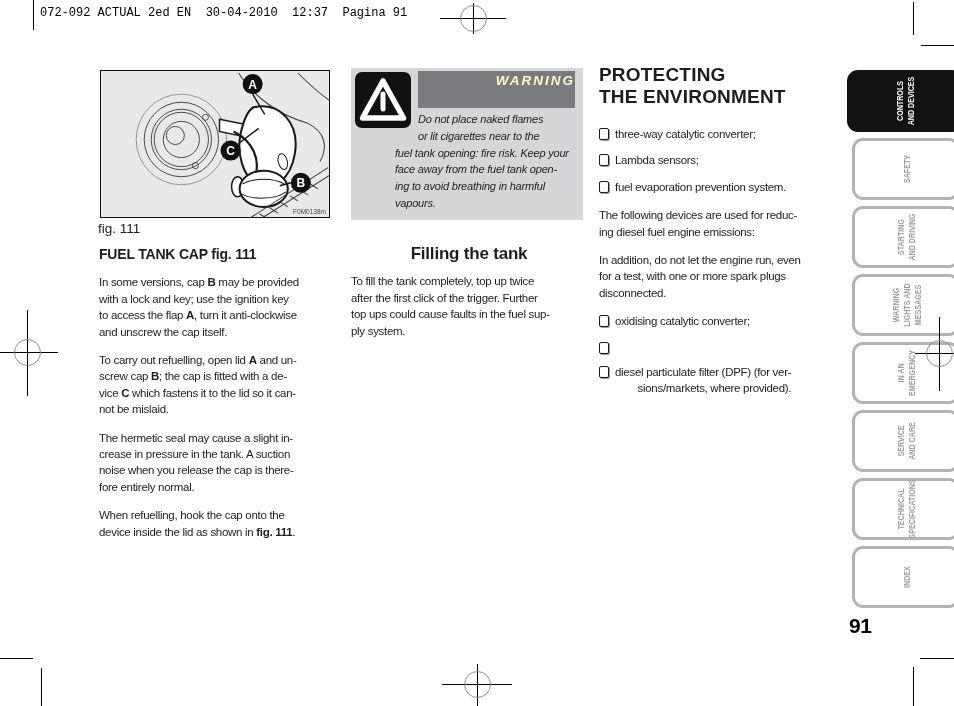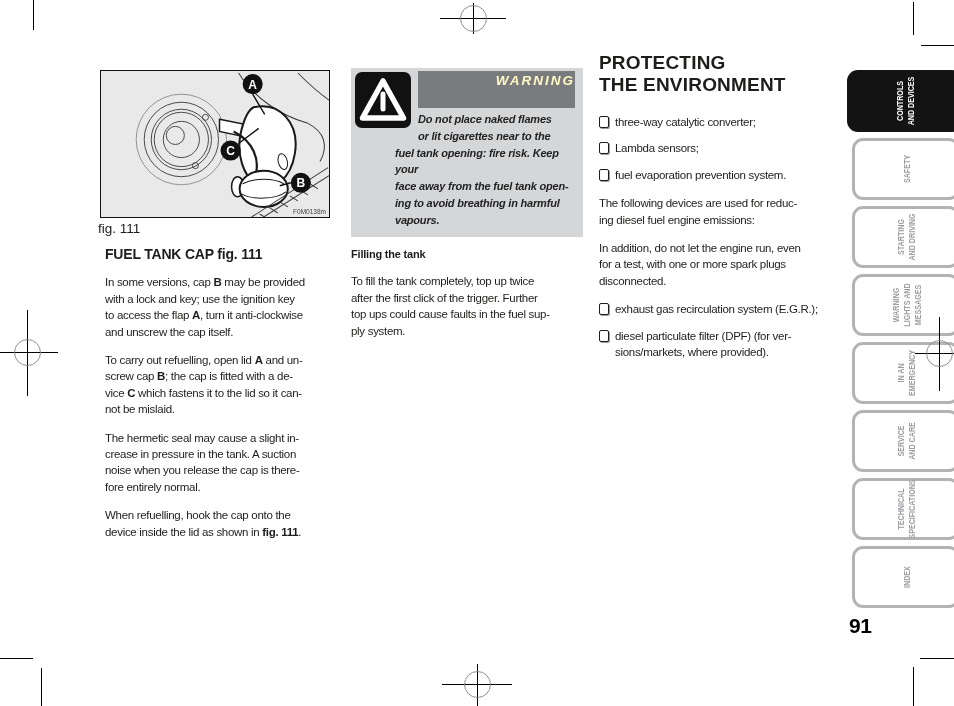--- a/index.html
+++ b/index.html
@@ -12,36 +12,36 @@
   
   .marks{position:absolute;left:0;top:0;width:954px;height:706px;pointer-events:none;z-index:50;}
 
   
   .figure-box{position:absolute;left:100px;top:70px;width:230px;height:148px;border:1.5px solid #111;background:#e9e9ea;box-sizing:border-box;}
   .figure-caption{position:absolute;left:98px;top:221px;font-size:13.5px;color:#1d1d1b;}
 
   
   .col{position:absolute;font-size:11.5px;line-height:16.4px;letter-spacing:-0.3px;}
   .col p{margin:0 0 12px 0;}
-  .col-left{left:105px;top:246px;width:240px;}
+  .col-left{left:99px;top:246px;width:240px;}
   .col-mid{left:351px;top:246px;width:236px;}
-  .col-right{left:599px;top:52px;width:238px;}
+  .col-right{left:599px;top:64px;width:238px;}
   h2.sec{font-size:14px;font-weight:bold;letter-spacing:-0.2px;margin:0 0 12px 0;}
-  h3.sub{font-size:11px;font-weight:bold;letter-spacing:-0.2px;margin:0 0 11px 0;}
+  h3.sub{font-size:17px;font-weight:bold;letter-spacing:-0.2px;margin:0 0 11px 0;text-align:center;}
   h1.big{font-size:19px;line-height:22px;font-weight:bold;letter-spacing:0.2px;margin:0 0 18px 0;}
 
   
   .warn-box{position:absolute;left:351px;top:68px;width:232px;background:#d5d6d8;padding:3px 8px 8px 4px;box-sizing:border-box;z-index:2;}
   .warn-icon{float:left;width:56px;height:56px;margin:1px 7px 2px 0;}
   .warn-title{margin-left:63px;background:#7a7b7e;color:#fef9c3;font-weight:bold;font-style:italic;font-size:13.5px;letter-spacing:2px;text-align:right;padding:2px 0 20px 0;margin-bottom:3px;}
-  .warn-text{font-weight:bold;font-style:italic;font-size:11px;line-height:16.8px;letter-spacing:-0.2px;color:#222;margin-left:40px;}
+  .warn-text{font-weight:normal;font-style:italic;font-size:11px;line-height:16.8px;letter-spacing:-0.2px;color:#222;margin-left:40px;}
 
   
   ul.sq{list-style:none;margin:0 0 12px 0;padding:0;}
-  ul.sq li{display:flex;margin:0 0 10px 0;}
+  ul.sq li{display:flex;margin:0 0 10px 0;text-align:right;}
   .bullet{flex:0 0 auto;width:8px;height:10px;border:1.4px solid #1d1d1b;border-radius:2px;margin:2px 6px 0 0;background:#fff;box-shadow:1px 1px 0 #9a9a9a;}
 
   
   .tab{position:absolute;left:852px;width:108px;height:62px;background:#fff;border:3px solid #b1b3b5;border-radius:11px;box-sizing:border-box;}
   .tab[data-active="true"]{left:847px;width:116px;background:#131313;border-color:#131313;}
   .tab-label{position:absolute;left:50%;top:50%;transform:translate(-50%,-50%) rotate(-90deg) scale(0.75,1);width:92px;text-align:center;font-size:9.5px;font-weight:bold;line-height:11px;color:#9b9da0;white-space:pre-line;letter-spacing:0;}
   .tab[data-active="true"] .tab-label{color:#fff;}
 
   .page-num{position:absolute;left:849px;top:614px;font-size:21px;font-weight:bold;letter-spacing:-0.5px;color:#000000;}
 
@@ -71,20 +71,21 @@
         <line x1="913.5" y1="667" x2="913.5" y2="706"></line>
     </g>
     <g fill="none" stroke="#8f8f8f" stroke-width="1">
       <circle cx="473.5" cy="18.5" r="13"></circle>
       <circle cx="27.5" cy="352.5" r="13"></circle>
       <circle cx="939.5" cy="353.5" r="13"></circle>
       <circle cx="477.5" cy="684.5" r="13"></circle>
     </g>
   </svg>
 
+  <div class="preflight">072-092 ACTUAL 2ed EN  30-04-2010  12:37  Pagina 91</div>
 
   <div class="figure-box">
     <svg width="100%" height="100%" viewBox="0 0 227 145" preserveAspectRatio="none">
 
       <g fill="none" stroke="#3a3a3a" stroke-width="0.9">
         <circle cx="80" cy="68" r="45" stroke="#8a8a8a"></circle>
         <circle cx="80" cy="68" r="37"></circle>
         <circle cx="80" cy="68" r="30"></circle>
         <circle cx="80" cy="68" r="27"></circle>
         <circle cx="80" cy="68" r="18"></circle>
@@ -177,21 +178,24 @@
       <li>
           <span class="bullet"></span>
           <span>fuel evaporation prevention system.</span>
         </li>
     </ul>
     <p>The following devices are used for reduc-<br>ing diesel fuel engine emissions:</p>
     <p>In addition, do not let the engine run, even<br>for a test, with one or more spark plugs<br>disconnected.</p>
     <ul class="sq">
       <li>
           <span class="bullet"></span>
-          <span>exhaust gas recirculation system (E.G.R.);</span>
+          <span>oxidising catalytic converter;</span>
+        </li>
+      <li>
+          <span class="bullet"></span>
         </li>
       <li>
           <span class="bullet"></span>
           <span>diesel particulate filter (DPF) (for ver-<br>sions/markets, where provided).</span>
         </li>
     </ul>
   </div>
 
   <div class="tab" style="top:70px" data-active="true">
       <div class="tab-label">CONTROLS

